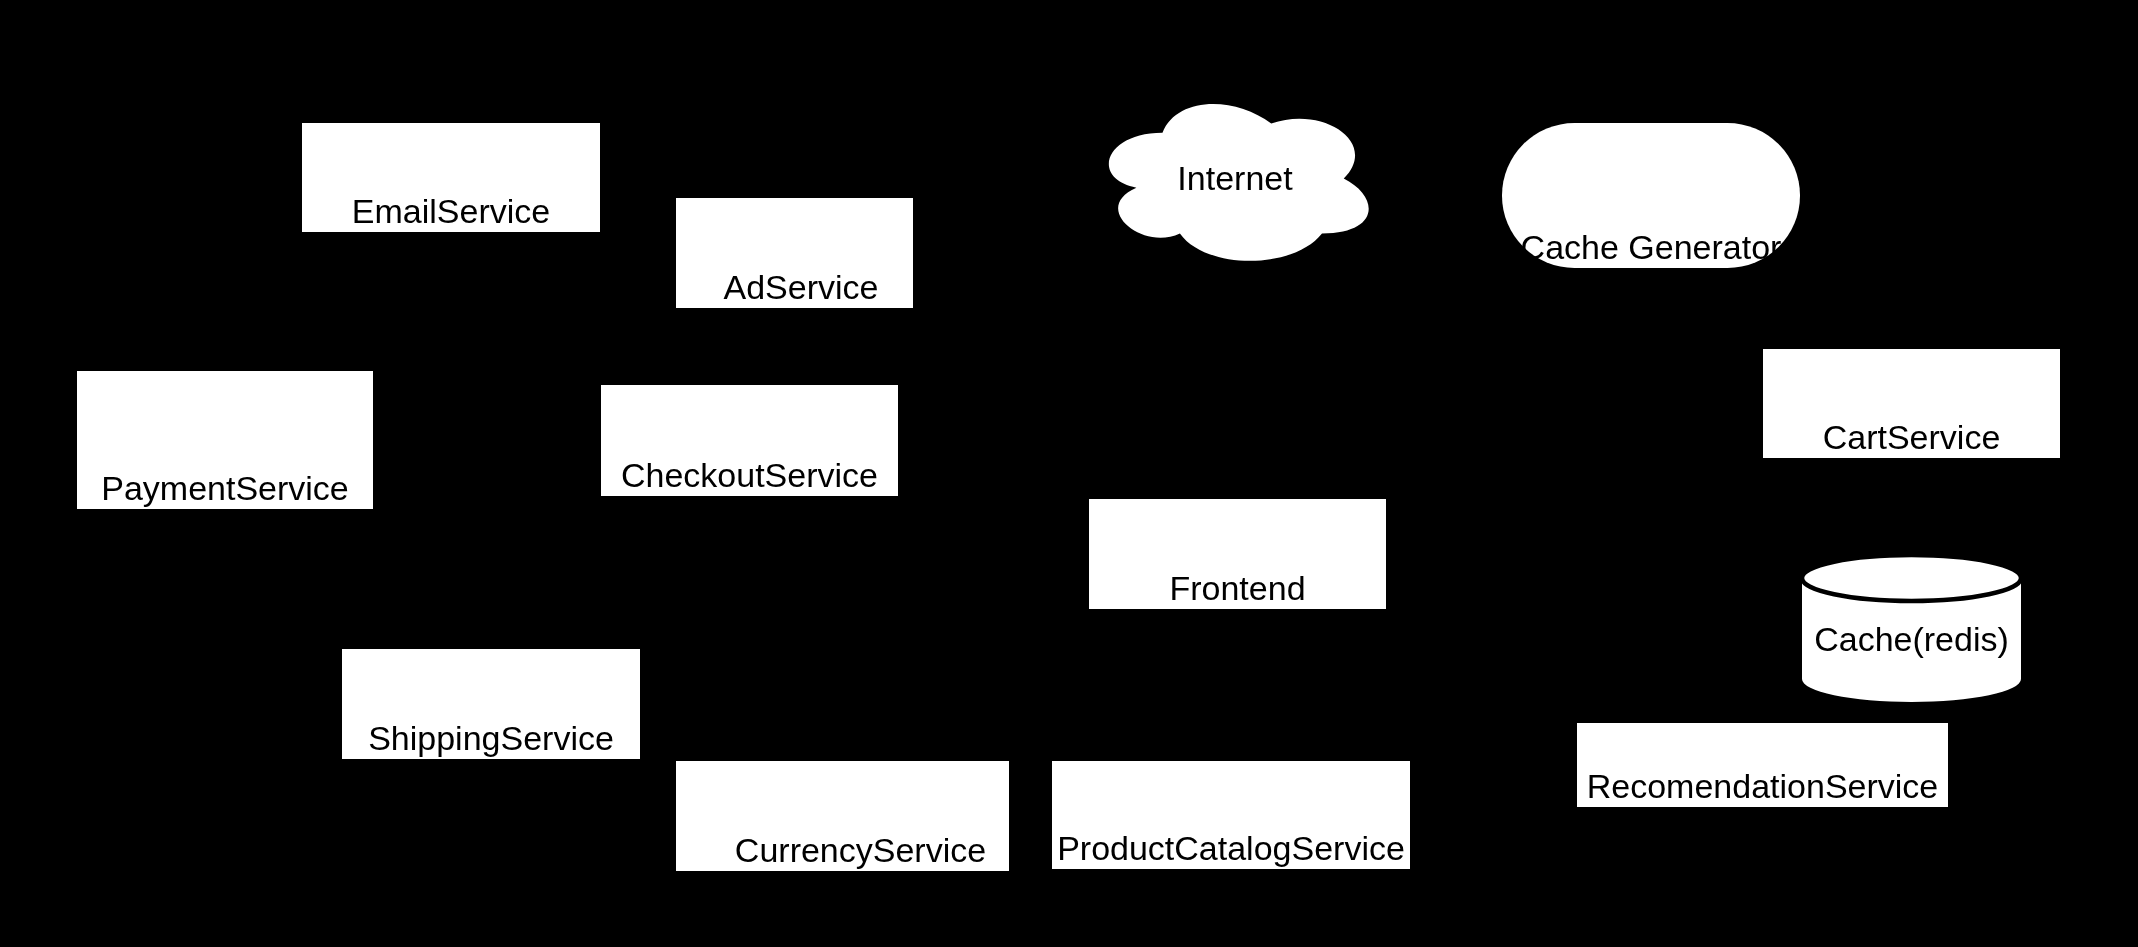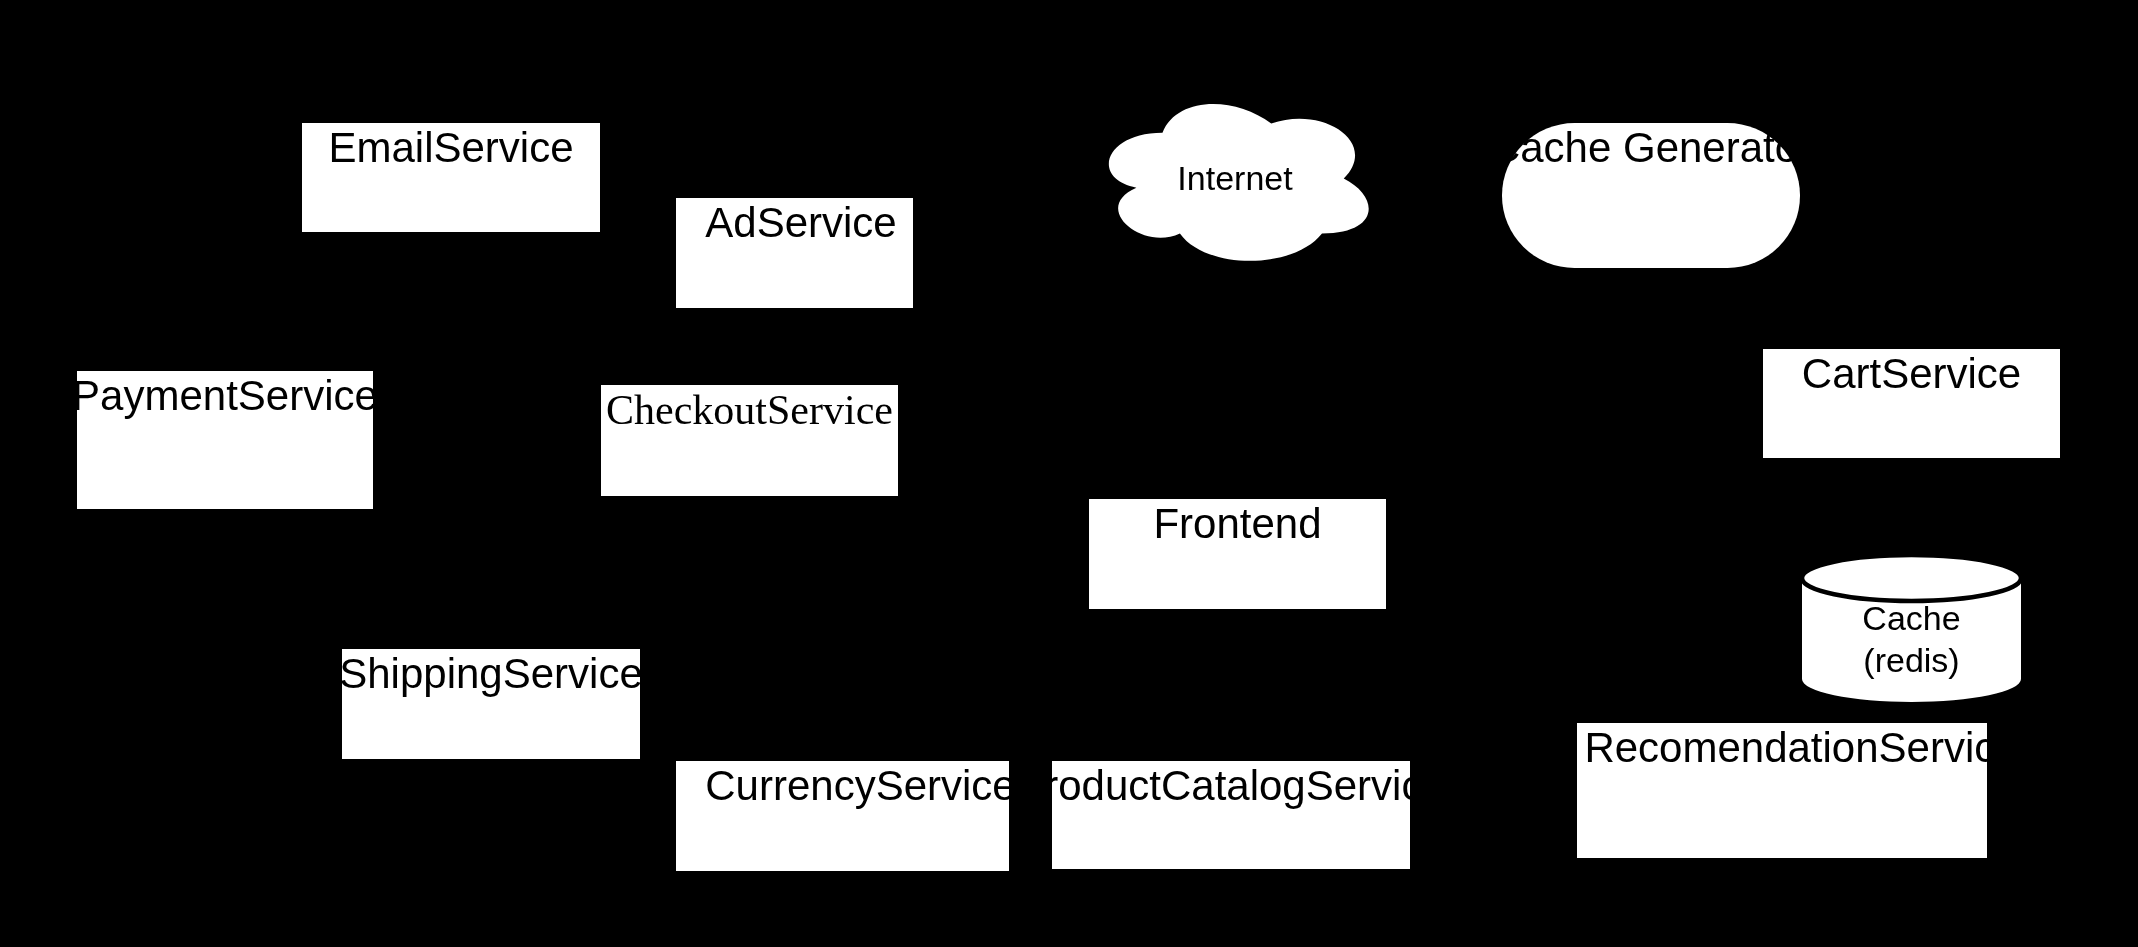--- a/index.html
+++ b/index.html
@@ -10,39 +10,39 @@
     overflow: hidden;
     font-family: "Liberation Sans", sans-serif;
   }
   .canvas { position: absolute; inset: 0; }
 
   .node {
     position: absolute;
     background: #ffffff;
     color: #000000;
     display: flex;
-    align-items: flex-start;
+    align-items: flex-end;
     justify-content: center;
-    font-size: 42px;
+    font-size: 34px;
     line-height: 1.2;
     white-space: nowrap;
     text-align: center;
   }
 
   
   .n-email            { left: 302px;  top: 123px; width: 298px; height: 109px; }
   .n-ad               { left: 676px;  top: 198px; width: 224px; height: 110px; padding-left: 13px; }
   .n-payment          { left: 77px;   top: 371px; width: 296px; height: 138px; }
-  .n-checkout         { left: 601px;  top: 385px; width: 297px; height: 111px; font-family: Liberation Serif, serif; }
+  .n-checkout         { left: 601px;  top: 385px; width: 297px; height: 111px; }
   .n-cart             { left: 1763px; top: 349px; width: 297px; height: 109px; }
   .n-frontend         { left: 1089px; top: 499px; width: 297px; height: 110px; }
   .n-shipping         { left: 301px;  top: 649px; width: 298px; height: 110px; margin-left: 41px; }
   .n-currency         { left: 676px;  top: 761px; width: 297px; height: 110px; padding-left: 36px; }
   .n-productcatalog   { left: 1052px; top: 761px; width: 358px; height: 108px; }
-  .n-recomendation    { left: 1577px; top: 723px; width: 371px; height: 135px; padding-left: 39px; }
+  .n-recomendation    { left: 1577px; top: 723px; width: 371px; height: 84px; }
 
   
   .n-loadgen {
     left: 1502px; top: 123px; width: 298px; height: 145px;
     border-radius: 73px;
   }
 
   
   .n-internet {
     position: absolute;
@@ -60,21 +60,21 @@
   .n-cache {
     position: absolute;
     left: 1800px; top: 553px; width: 223px; height: 149px;
     background: transparent;
   }
   .n-cache svg { position: absolute; inset: 0; display: block; }
   .n-cache .shape-label {
     position: absolute; inset: 0;
     box-sizing: border-box;
     padding-top: 22px;
-    display: flex; flex-direction: column;
+    display: flex; flex-direction: row;
     align-items: center; justify-content: center;
     color: #000000; font-size: 34px; line-height: 42px;
     text-align: center;
   }
 </style>
 </head>
 <body>
 
 <div class="canvas">
 

